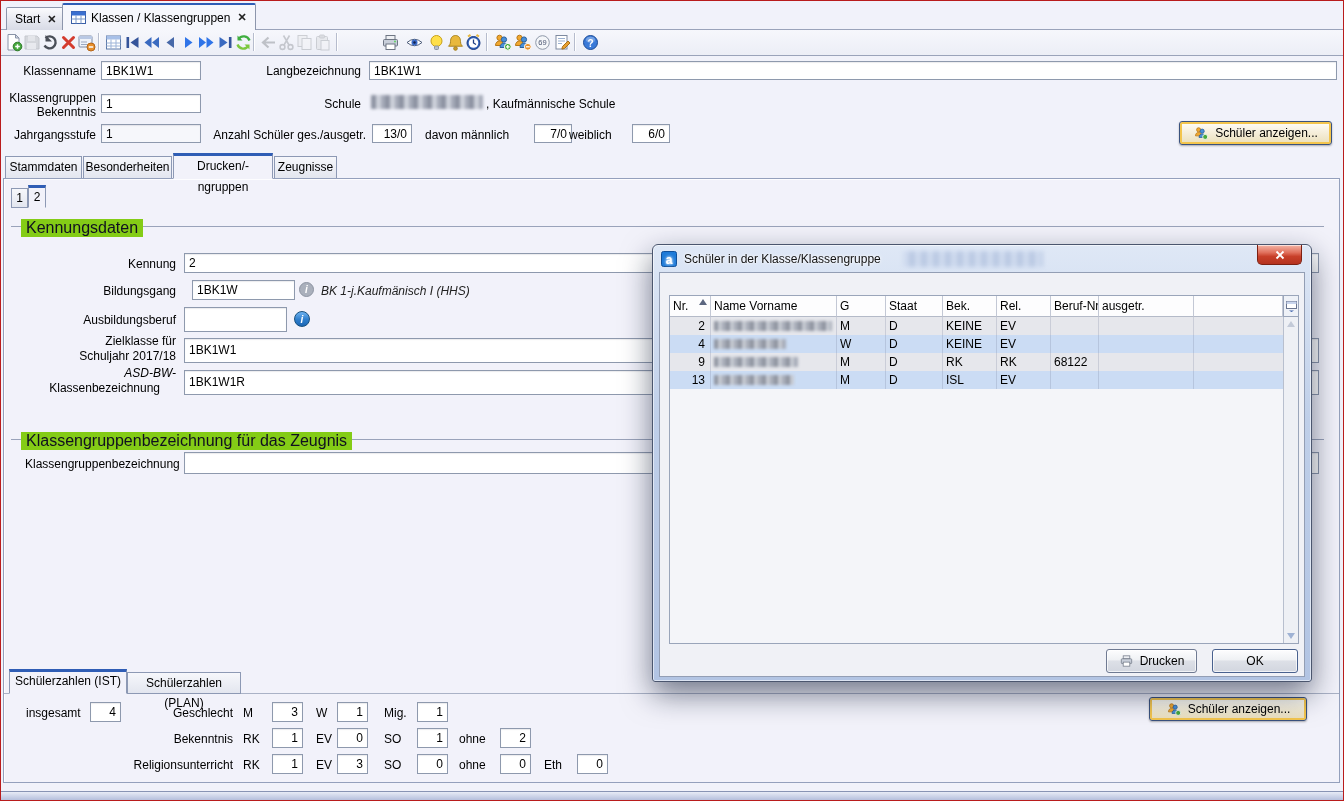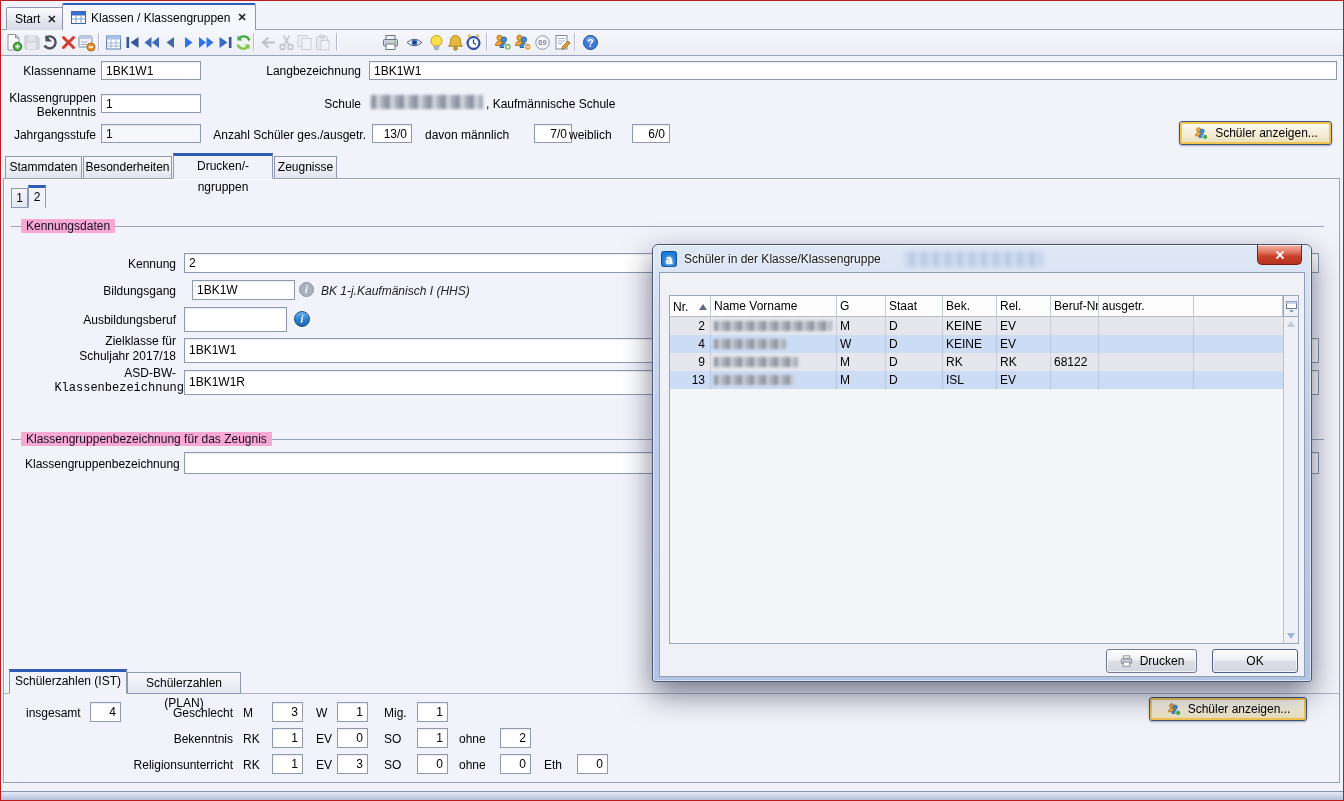--- a/index.html
+++ b/index.html
@@ -26,21 +26,21 @@
   .tbi { position:absolute; top:3px; width:19px; height:19px; cursor:pointer; }
   .tbi svg { width:19px; height:19px; display:block; }
   .tbi.dis { opacity:.45; filter:grayscale(60%); cursor:default; }
   .tsep { position:absolute; top:3px; width:1px; height:18px; background:#b6bccd; box-shadow:1px 0 0 #fff; }
   
   .mtab, .stab, .btab { position:absolute; border:1px solid #8d99b4; text-align:center; cursor:pointer; font-size:12px; }
   .t-inactive { background:linear-gradient(#f6f7fb,#e3e6ef); }
   .t-active { background:#f2f2fa; border-top:3px solid #2f5db5; border-bottom:1px solid #f2f2fa; }
   .panel { position:absolute; left:2px; top:177px; width:1337px; height:605px; background:#f2f2fa;
            border:1px solid #94a0bc; box-shadow: inset 1px 1px 0 #fdfdff; }
-  .legendtxt { position:absolute; background:#f9a8d4; padding:0 5px; font-size:12px; color:#101020; white-space:nowrap; }
+  .legendtxt { position:absolute; background:#84cc16; padding:0 5px; font-size:16px; color:#101020; white-space:nowrap; }
   
   .goldbtn { position:absolute; display:flex; align-items:center; justify-content:center; gap:6px;
              background:linear-gradient(#fffef9,#f6efdc 45%,#eadfba); border:1px solid #3a527e; border-radius:3px;
              box-shadow: inset 0 0 0 2px #f3c54d, 0 1px 2px rgba(0,0,0,.3); font-size:12px; cursor:pointer; }
   
   .dialog { position:absolute; left:651px; top:243px; width:660px; height:438px; z-index:50;
             background:linear-gradient(#dfe8f6,#bfcfe9 40%,#b2c4e3); border:1px solid #4b566e; border-radius:6px 6px 3px 3px;
             box-shadow: 0 12px 30px rgba(10,20,45,.55), inset 0 0 0 1px rgba(255,255,255,.55); }
   .dlg-title { position:absolute; left:0; top:0; right:0; height:27px; display:flex; align-items:center; gap:7px; padding-left:8px;
                font-size:12px; color:#111; text-shadow:0 0 4px #fff, 0 0 2px #fff; }
@@ -336,22 +336,22 @@
   <div class="lbl" style="left:320px;top:283px;font-style:italic;color:#222;">BK 1-j.Kaufmänisch I (HHS)</div>
 
   <div class="lbl rlbl" style="left:20px;top:312px;width:155px;">Ausbildungsberuf</div>
   <div class="inp" style="left:183px;top:306px;width:103px;height:25px;"></div>
   <div class="infoc" style="left:293px;top:310px;width:16px;height:16px;background:linear-gradient(#6db2f0,#2e7ecc 55%,#1c66b4);border:1px solid #17507e;">i</div>
 
   <div class="lbl rlbl" style="left:20px;top:333px;width:155px;">Zielklasse für</div>
   <div class="lbl rlbl" style="left:20px;top:348px;width:155px;">Schuljahr 2017/18</div>
   <div class="inp" style="left:183px;top:337px;width:1135px;height:25px;line-height:19px;">1BK1W1</div>
 
-  <div class="lbl rlbl" style="left:20px;top:365px;width:155px;">ASD-BW-</div>
-  <div class="lbl rlbl" style="left:28px;top:380px;width:155px;font-family:Liberation Mono, monospace;">Klassenbezeichnung</div>
+  <div class="lbl rlbl" style="left:20px;top:365px;width:155px;font-style:italic;">ASD-BW-</div>
+  <div class="lbl rlbl" style="left:4px;top:380px;width:155px;">Klassenbezeichnung</div>
   <div class="inp" style="left:183px;top:369px;width:1135px;height:25px;line-height:19px;">1BK1W1R</div>
 
   <div class="line" style="left:10px;top:438px;width:1313px;"></div>
   <div class="legendtxt" style="left:20px;top:431px;">Klassengruppenbezeichnung für das Zeugnis</div>
   <div class="lbl" style="left:24px;top:456px;">Klassengruppenbezeichnung</div>
   <div class="inp" style="left:183px;top:451px;width:1135px;height:22px;"></div>
 
   <div class="line" style="left:3px;top:692px;width:1335px;border-top-color:#aab2c6;"></div>
   <div class="btab t-active" style="left:8px;top:668px;width:118px;height:25px;line-height:19px;z-index:2;">Schülerzahlen (IST)</div>
   <div class="btab t-inactive" style="left:126px;top:671px;width:114px;height:22px;line-height:20px;">Schülerzahlen (PLAN)</div>
@@ -419,21 +419,21 @@
       <svg viewBox="0 0 10 10" width="10" height="10">
           <path d="M1.5 1.5l7 7M8.5 1.5l-7 7" stroke="#fff" stroke-width="1.8"></path>
         </svg>
     </div>
 
     <div class="dlg-client">
 
       <div class="abs" style="left:9px;top:22px;width:630px;height:349px;background:#f4f5f9;border:1px solid #9aa5ba;">
 
         <div class="tgrid">
-          <div class="thc" style="display:flex;justify-content:space-between;align-items:center;">
+          <div class="thc" style="display:flex;justify-content:space-between;align-items:flex-start;">
             <span>Nr.</span>
             <span class="arrow-up"></span>
           </div>
           <div class="thc">Name Vorname</div>
           <div class="thc">G</div>
           <div class="thc">Staat</div>
           <div class="thc">Bek.</div>
           <div class="thc">Rel.</div>
           <div class="thc">Beruf-Nr.</div>
           <div class="thc">ausgetr.</div>

